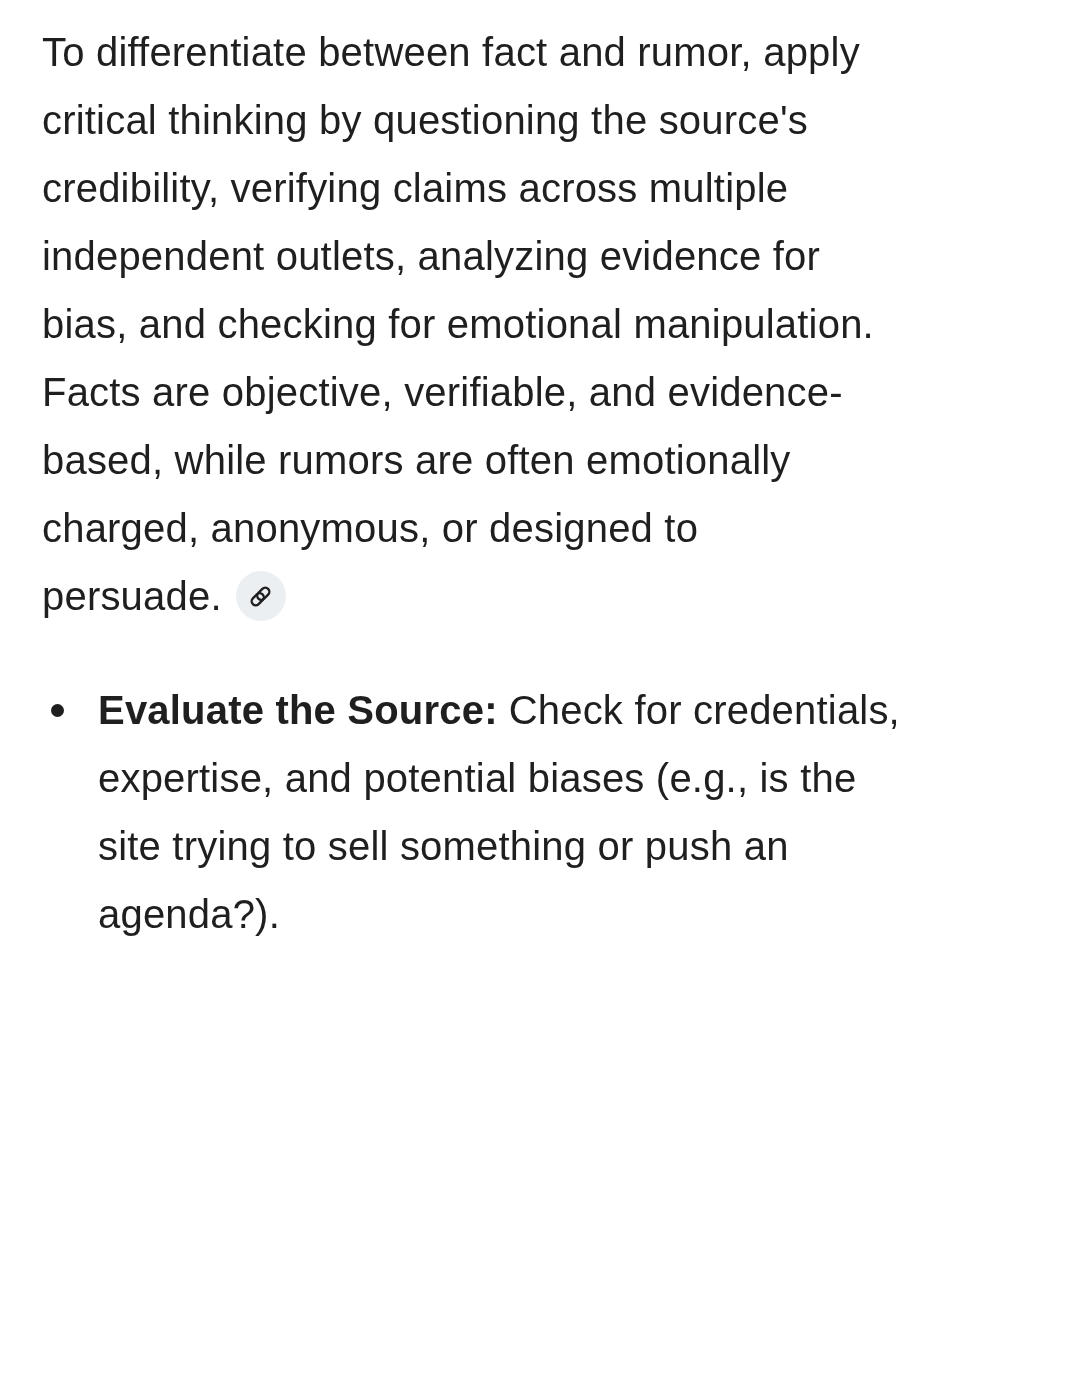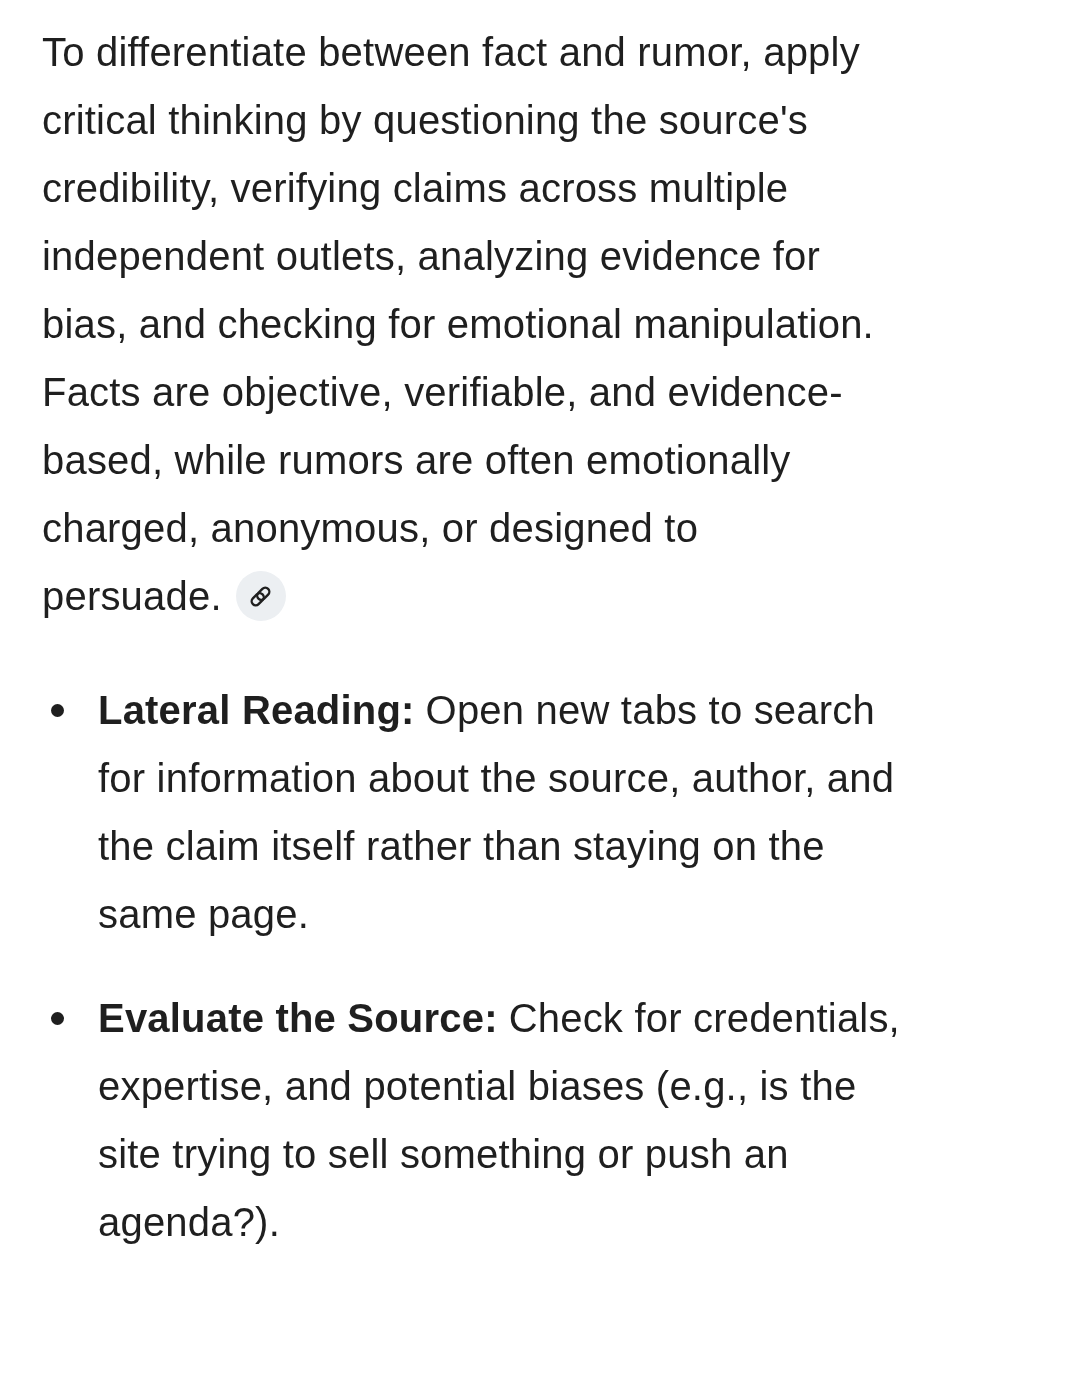--- a/index.html
+++ b/index.html
@@ -96,23 +96,19 @@
             <g transform="rotate(-45 12 12)">
               <rect x="2.4" y="8.4" width="12.2" height="7.2" rx="3.6"></rect>
               <rect x="9.4" y="8.4" width="12.2" height="7.2" rx="3.6"></rect>
             </g>
           </svg>
         </span>
       </button></p>
 
 
   <ul class="strategies-list">
-    <li><b class="item-lead">Lateral Reading:</b><span class="pre-lines">Open new tabs to search
-for information about the source, author, and
-the claim itself rather than staying on the
-same page.</span></li>
     <li><b class="item-lead">Evaluate the Source:</b><span class="pre-lines">Check for credentials,
 expertise, and potential biases (e.g., is the
 site trying to sell something or push an
 agenda?).</span></li>
   </ul>
 
 </main>
 
 </body></html>

